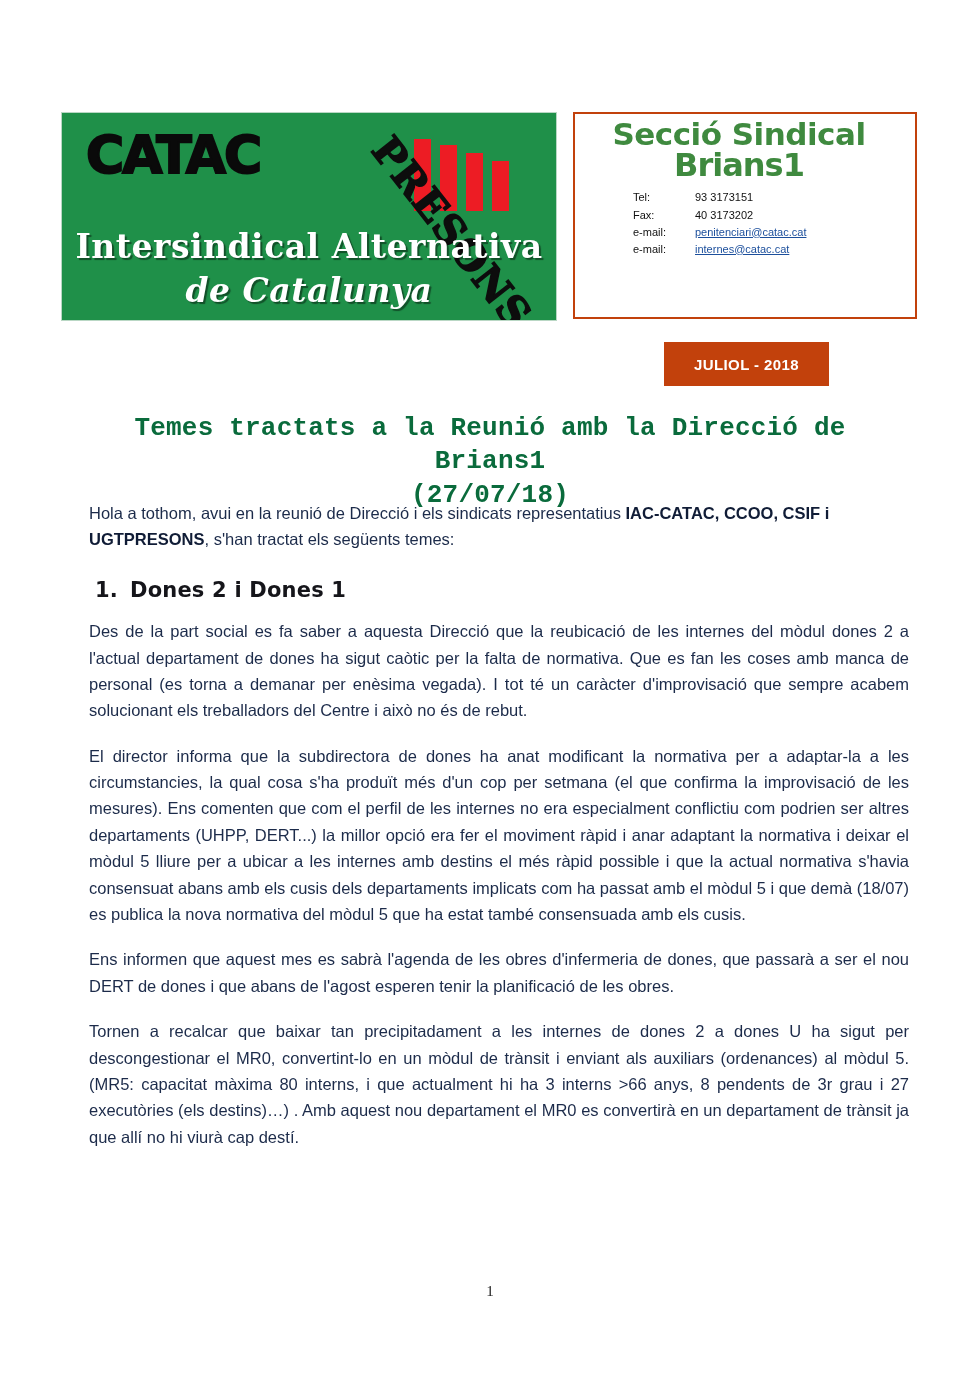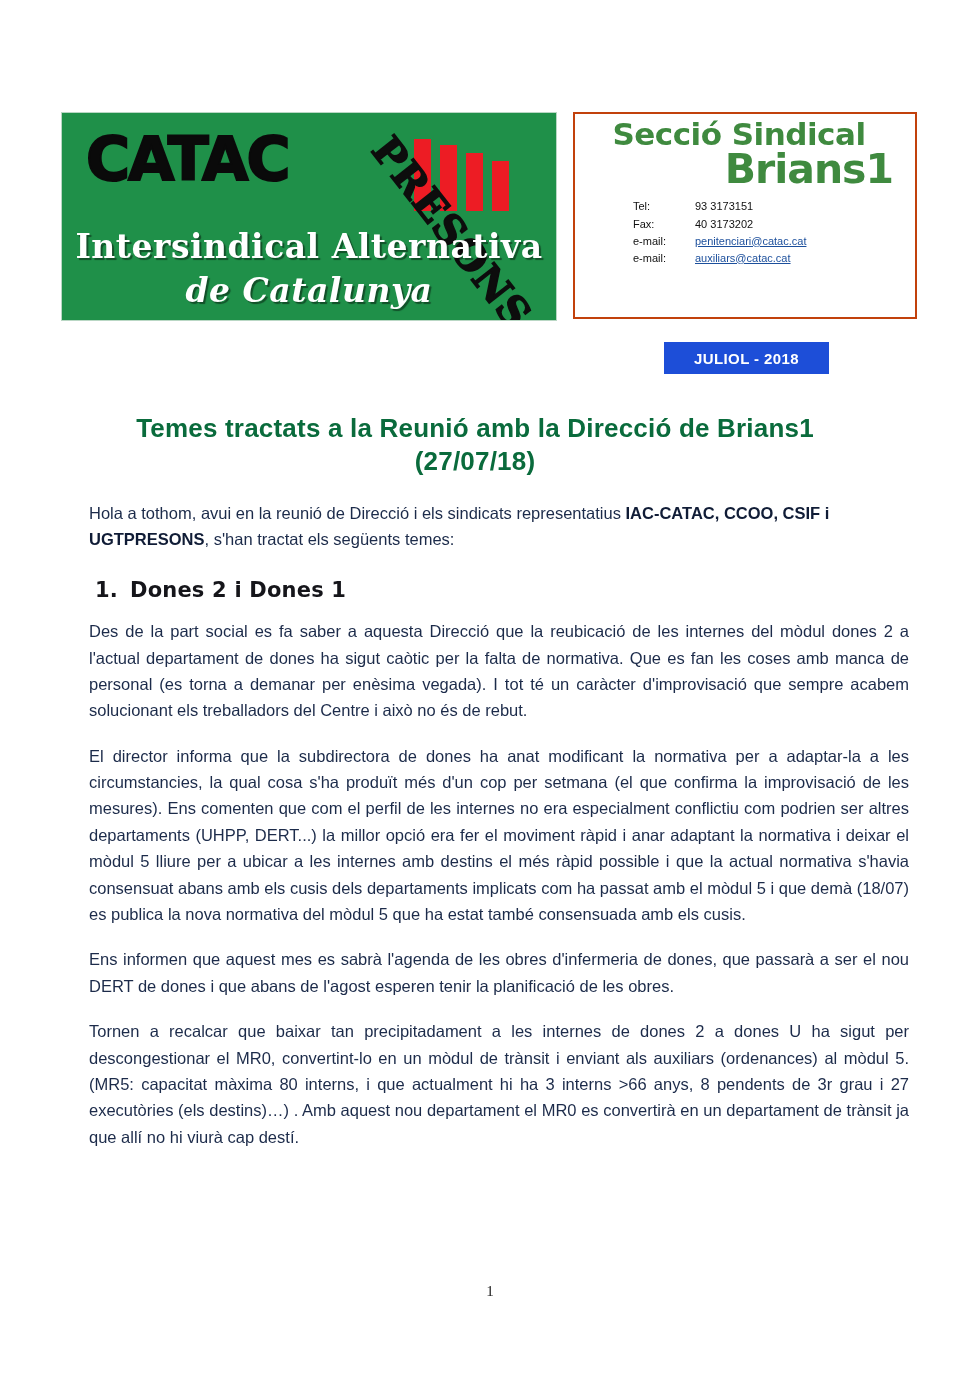--- a/index.html
+++ b/index.html
@@ -43,21 +43,21 @@
     background: #1f9049;
     border: 1px solid #b9d7c4;
     overflow: hidden;
   }
   .logo-catac {
     position: absolute;
     left: 24px;
     top: 16px;
     font-family: "DejaVu Sans", sans-serif;
     font-weight: 700;
-    font-size: 60px;
+    font-size: 52px;
     letter-spacing: -2px;
     color: #0a0a0a;
     line-height: 1;
     -webkit-text-stroke: 2px #0a0a0a;
   }
   .bars {
     position: absolute;
     left: 352px;
     top: 20px;
     width: 118px;
@@ -116,24 +116,24 @@
   .seccio {
     text-align: center;
     font-family: "DejaVu Sans", sans-serif;
     font-weight: 700;
     font-size: 31px;
     color: #3f8a3f;
     line-height: 1.08;
     letter-spacing: -.5px;
   }
   .brians {
-    text-align: right;
+    text-align: center;
     font-family: "DejaVu Sans", sans-serif;
     font-weight: 700;
-    font-size: 41px;
+    font-size: 32px;
     color: #3f8a3f;
     line-height: 1.0;
     letter-spacing: -1px;
     margin-top: -2px;
   }
   .contact-lines {
     margin-top: 8px;
     font-family: "Liberation Sans", sans-serif;
     font-size: 11px;
     color: #111;
@@ -150,40 +150,40 @@
     color: #1c4f9c;
     text-decoration: underline;
   }
 
   
   .date-badge {
     position: absolute;
     left: 664px;
     top: 342px;
     width: 165px;
-    height: 32px;
-    background: #1d4ed8;
+    height: 44px;
+    background: #c2410c;
     color: #ffffff;
     font-family: "Liberation Sans", sans-serif;
     font-weight: 700;
     font-size: 15px;
     letter-spacing: .4px;
     display: flex;
     align-items: center;
     justify-content: center;
   }
 
   
   .doc-title {
     position: absolute;
-    left: 75px;
+    left: 90px;
     top: 412px;
     width: 800px;
     text-align: center;
-    font-family: Liberation Sans, sans-serif;
+    font-family: Liberation Mono, monospace;
     font-weight: 700;
     font-size: 26px;
     line-height: 1.28;
     color: #0a6b3c;
     letter-spacing: .2px;
   }
 
   
   .content {
     position: absolute;
@@ -262,21 +262,21 @@
         <div class="cline">
           <span class="clabel">Fax:</span>
           <span class="cval">40 3173202</span>
         </div>
         <div class="cline">
           <span class="clabel">e-mail:</span>
           <a class="cmail" href="#">penitenciari@catac.cat</a>
         </div>
         <div class="cline">
           <span class="clabel">e-mail:</span>
-          <a class="cmail" href="#">auxiliars@catac.cat</a>
+          <a class="cmail" href="#">internes@catac.cat</a>
         </div>
       </div>
     </div>
   </div>
 
   <div class="date-badge">JULIOL - 2018</div>
 
   <div class="doc-title">
     <div>Temes tractats a la Reunió amb la Direcció de Brians1</div>
     <div>(27/07/18)</div>

